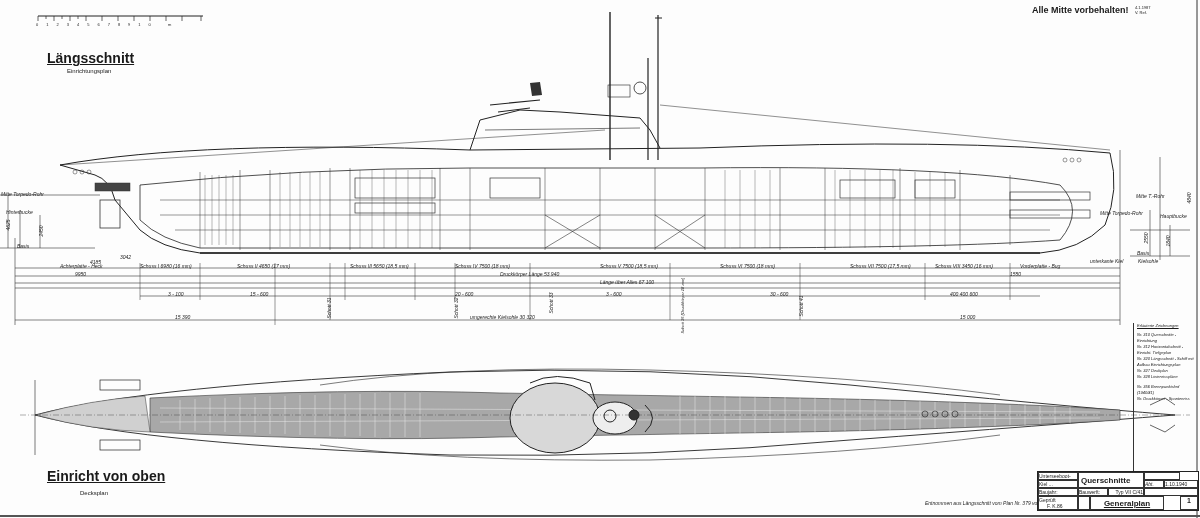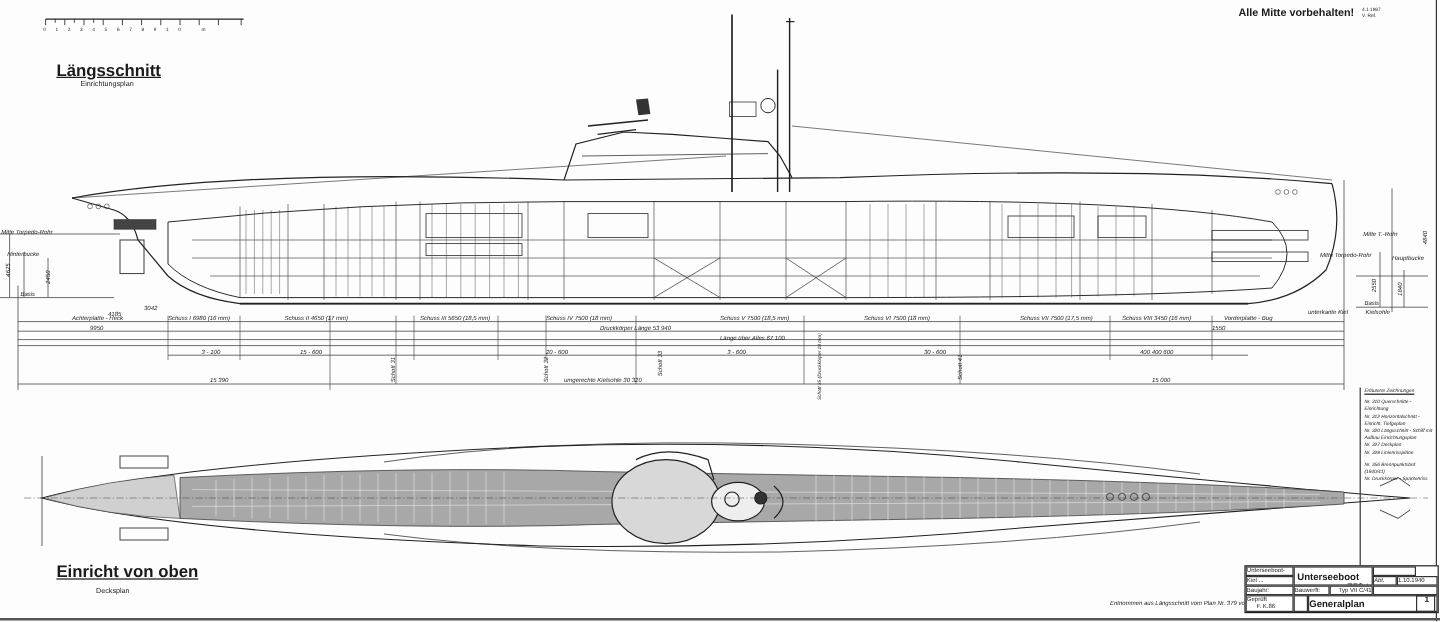--- a/index.html
+++ b/index.html
@@ -290,25 +290,25 @@
 
 <div class="tb">
   <div style="left:0;top:0;width:40px;height:8px;">Unterseeboot-Abnahmekommando</div>
   <div style="left:0;top:8px;width:40px;height:8px;">Kiel ...</div>
   <div style="left:0;top:16px;width:40px;height:8px;">Baujahr: 1940/43</div>
   <div style="left:0;top:24px;width:40px;height:14px;">
     <span>Geprüft</span><br>
     <span style="padding-left:8px;">F. K.86</span>
   </div>
   <div class="big" style="left:40px;top:0;width:66px;height:16px;padding:3px 2px;">
-    <span>Unterseeboot</span>
+    <span>Querschnitte</span>
     <span style="float:right;">759 t</span>
   </div>
   <div style="left:40px;top:16px;width:30px;height:8px;">Bauwerft:</div>
   <div style="left:70px;top:16px;width:36px;height:8px;text-align:right;">Typ VII C/41</div>
   <div style="left:40px;top:24px;width:12px;height:14px;"></div>
-  <div class="big" style="left:52px;top:24px;width:106px;height:14px;text-align:left;padding-top:2px;">Generalplan</div>
+  <div class="big" style="left:52px;top:24px;width:74px;height:14px;text-align:center;padding-top:2px;text-decoration:underline;">Generalplan</div>
   <div style="left:106px;top:0;width:36px;height:8px;"></div>
   <div style="left:106px;top:8px;width:20px;height:8px;font-style:italic;">Abt.</div>
   <div style="left:126px;top:8px;width:34px;height:8px;">1.10.1940</div>
   <div style="left:106px;top:16px;width:54px;height:8px;"></div>
   <div style="left:142px;top:24px;width:18px;height:14px;text-align:center;font-weight:bold;font-size:7px;">1</div>
 </div>
 
 </body></html>

